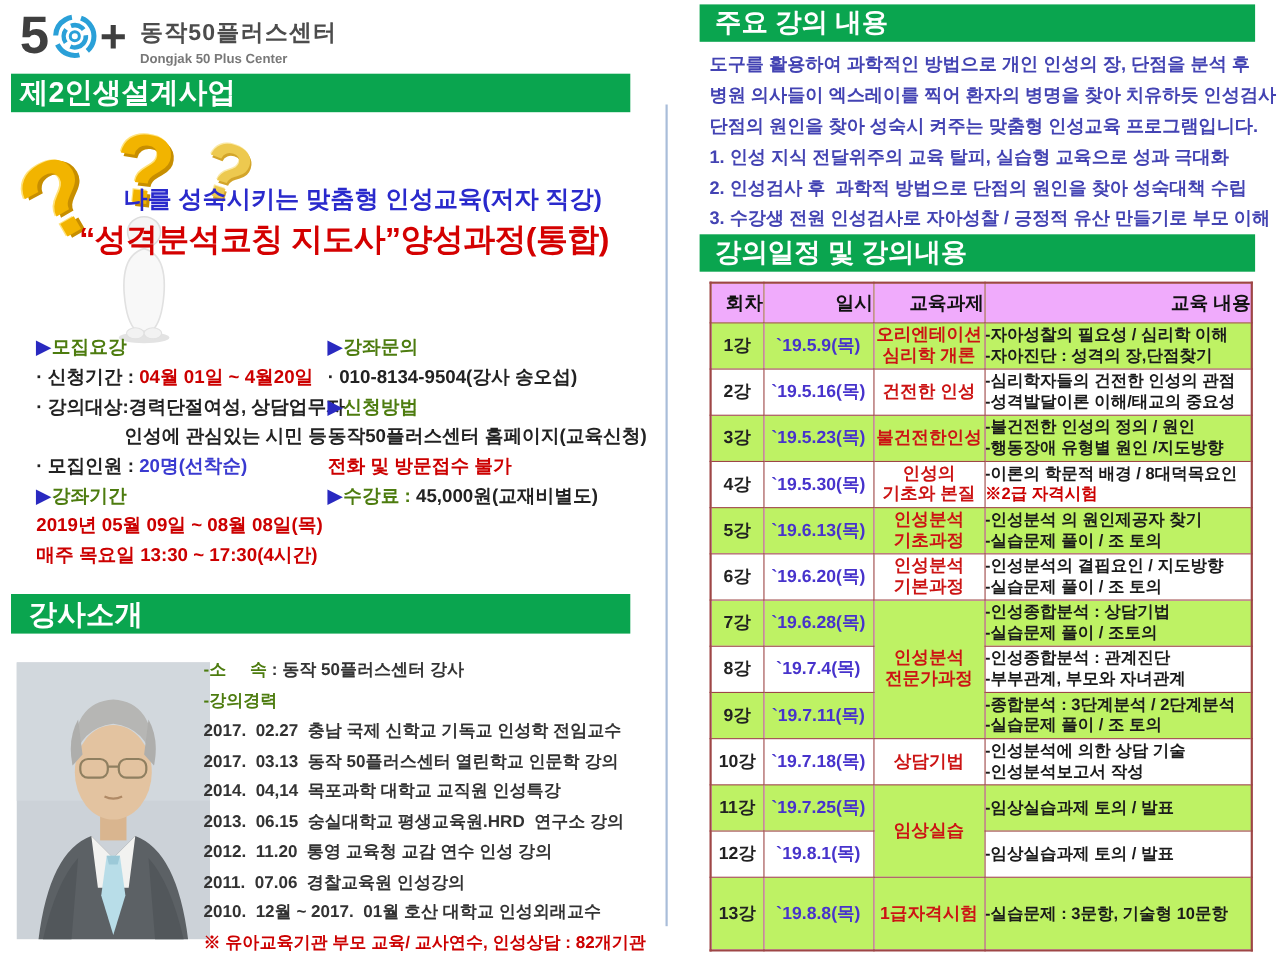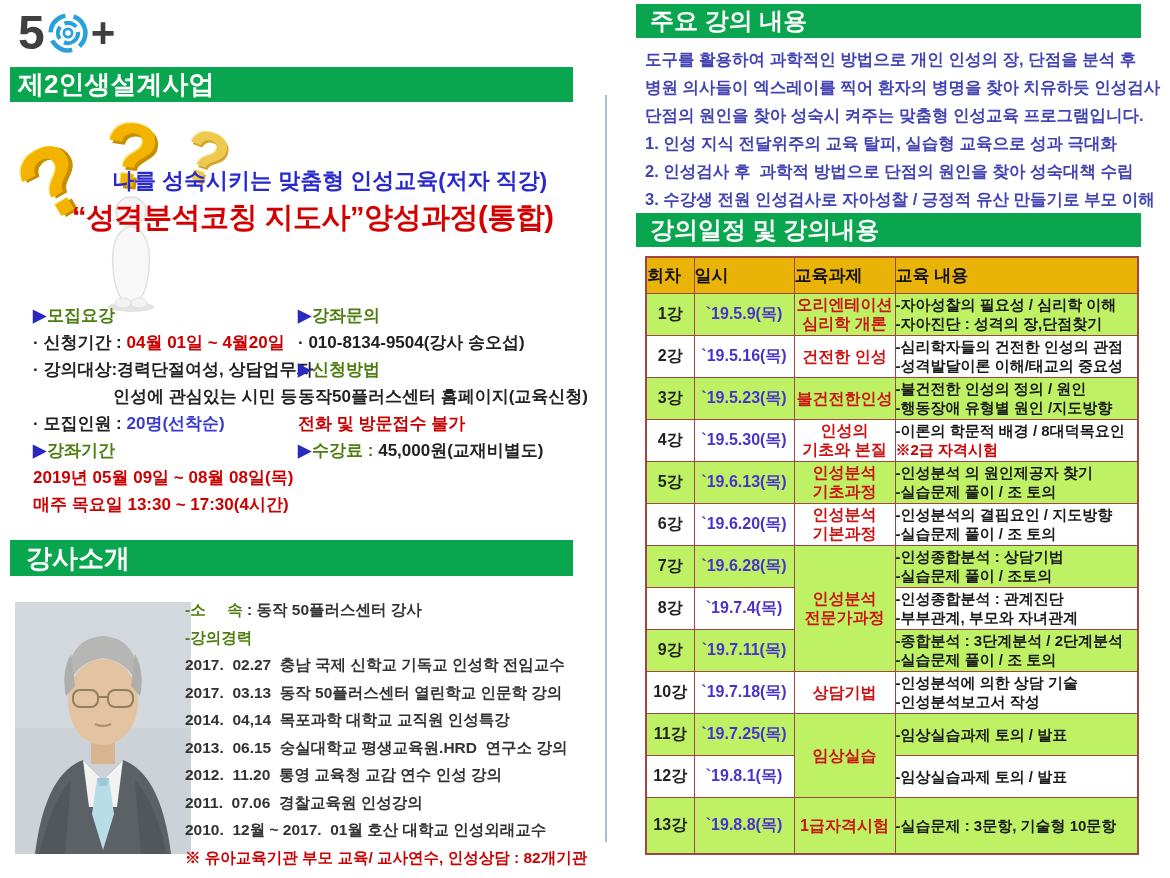--- a/index.html
+++ b/index.html
@@ -57,22 +57,22 @@
 
   
   .divider { position:absolute; left:605px; top:95px; width:2px; height:747px; background:#a9bdd9; }
 
   
   table.sched { position:absolute; left:645px; top:256px; width:492px; border-collapse:collapse;
                 table-layout:fixed; border:2px solid #9e4646; font-weight:bold; }
   .sched th, .sched td { border:1px solid #9e4646; padding:0; overflow:hidden; }
   .sched thead tr { height:36px; }
   .sched tbody tr { height:42px; }
-  .sched tbody tr.last { height:57px; }
-  .sched th { font-size:17px; color:#111111; background:#eab308; text-align:left; font-weight:bold; }
+  .sched tbody tr.last { height:67px; }
+  .sched th { font-size:17px; color:#111111; background:#f0abfc; text-align:right; font-weight:bold; }
   .c-no   { text-align:center; color:#222222; font-size:16px; }
   .c-date { text-align:center; color:#4733cc; font-size:16px; }
   .c-task { text-align:center; color:#cc1414; font-size:16px; line-height:19px; }
   .c-content { color:#1a1a1a; font-size:15px; line-height:19px; padding:2px 3px 2px 6px;
                text-align:left; white-space:pre; }
   tr.pink td { background:#bef264; }
   .bg-pink { background:#f1dcdb; }
   .c-content .red2 { color:#cc0000; }
 </style>
 </head>
@@ -82,20 +82,24 @@
 
   <div class="logo-row">
     <div class="logo-mark">
       <span class="logo-5">5</span>
       <svg class="logo-icon" viewBox="0 0 48 48">
         <circle cx="24" cy="24" r="19" fill="none" stroke="#2aa0d8" stroke-width="5" stroke-dasharray="26 9" transform="rotate(-30 24 24)"></circle>
         <circle cx="24" cy="24" r="11" fill="none" stroke="#2aa0d8" stroke-width="4.5" stroke-dasharray="14 6" transform="rotate(40 24 24)"></circle>
         <circle cx="24" cy="24" r="4.5" fill="none" stroke="#2aa0d8" stroke-width="3"></circle>
       </svg>
       <span class="logo-plus">+</span>
+    </div>
+    <div class="logo-text">
+      <div class="logo-ko">동작50플러스센터</div>
+      <div class="logo-en">Dongjak 50 Plus Center</div>
     </div>
   </div>
 
   <div class="banner banner-left1">제2인생설계사업</div>
   <div class="banner banner-right1">주요 강의 내용</div>
   <div class="banner banner-left2">강사소개</div>
   <div class="banner banner-right2">강의일정 및 강의내용</div>
 
   <span class="qmark q1">?</span>
   <span class="qmark q2">?</span>

